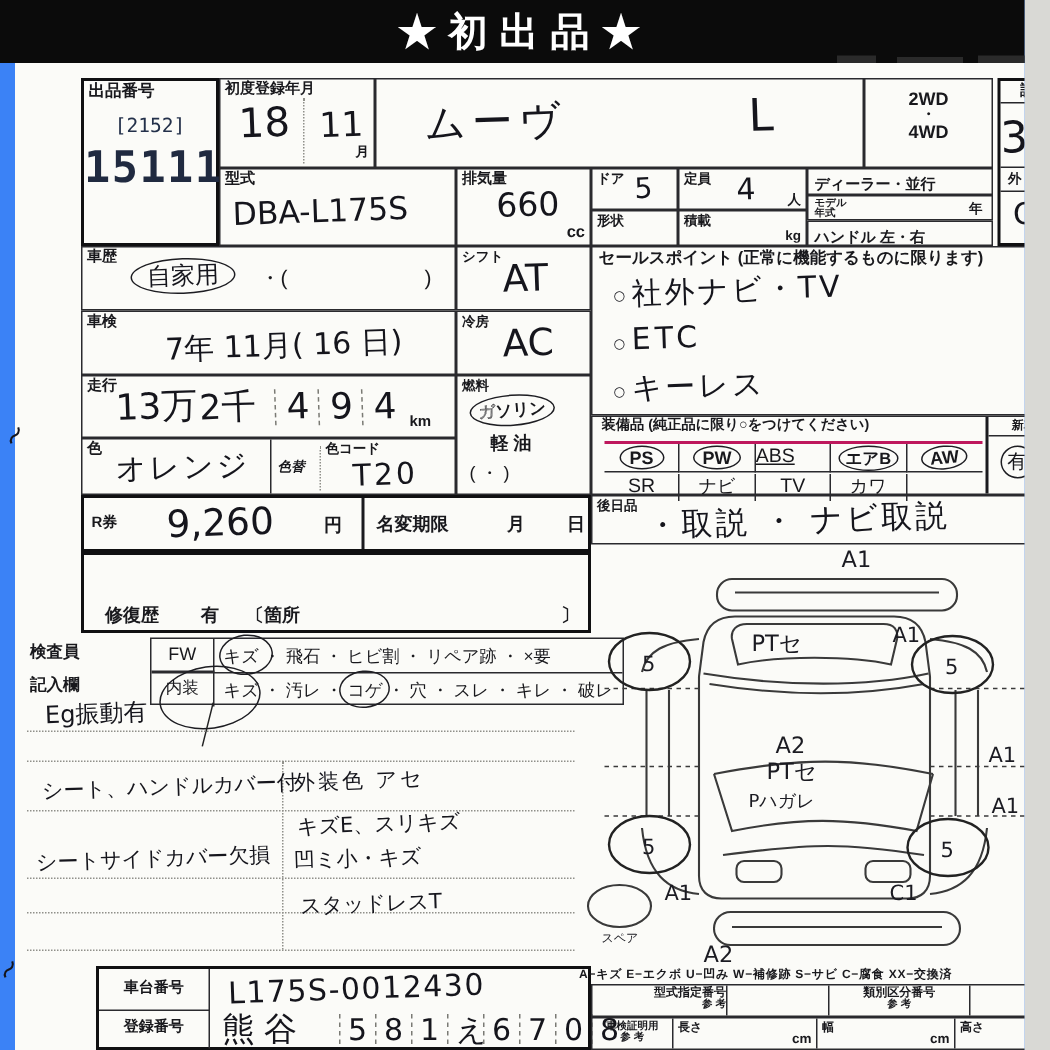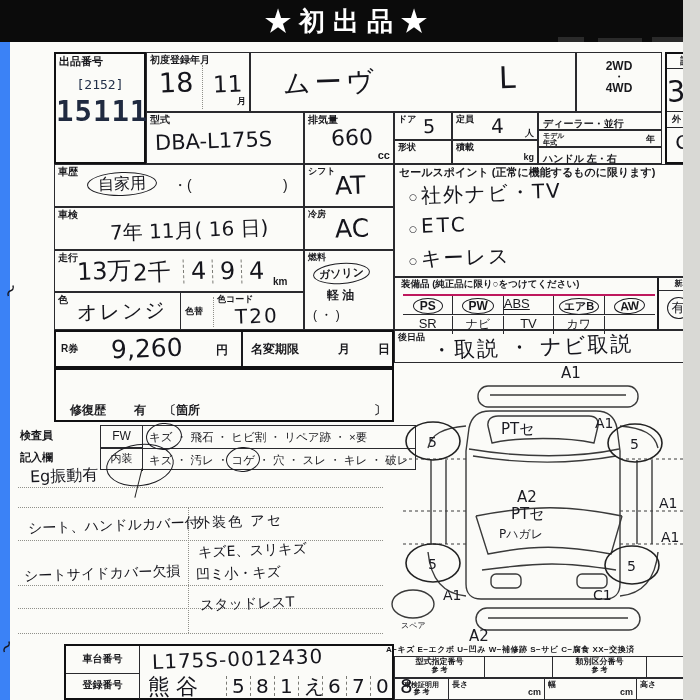--- a/index.html
+++ b/index.html
@@ -135,21 +135,21 @@
     <span class="hand tilt abs dash" style="left:128px;top:8px;font-size:24px;padding:0 7px;">4</span>
     <span class="hand tilt abs dash" style="left:157px;top:8px;font-size:24px;padding:0 7px;">9</span>
     <span class="hand tilt abs dash" style="left:186px;top:8px;font-size:24px;padding:0 7px;">4</span>
     <span class="lbl abs" style="left:218px;top:26px;font-size:10px;">km</span>
   </div>
 
   <div class="cell" style="left:18px;top:292px;width:250px;height:38px;">
     <span class="lbl abs" style="left:3px;top:2px;font-size:10px;">色</span>
     <span class="hand tilt abs" style="left:22px;top:8px;font-size:20px;letter-spacing:2px;">オレンジ</span>
     <div class="abs" style="left:125px;top:0;height:100%;border-left:1px solid #2a2a2e;"></div>
-    <span class="lbl abs" style="left:130px;top:14px;font-size:9px;">色替</span>
+    <span class="lbl abs" style="left:130px;top:14px;font-size:9px;font-style:italic;">色替</span>
     <div class="vdot" style="left:158px;top:4px;height:30px;"></div>
     <span class="lbl abs" style="left:162px;top:2px;font-size:9px;">色コード</span>
     <span class="hand tilt abs" style="left:180px;top:13px;font-size:20px;letter-spacing:2px;">T20</span>
   </div>
 
   <div class="cell" style="left:268px;top:164px;width:90px;height:43px;">
     <span class="lbl abs" style="left:3px;top:2px;font-size:9px;">シフト</span>
     <span class="hand tilt abs" style="left:30px;top:8px;font-size:25px;">AT</span>
   </div>
   <div class="cell" style="left:268px;top:207px;width:90px;height:43px;">
@@ -337,21 +337,21 @@
     <span class="hand abs dash" style="left:232px;top:30px;font-size:20px;padding:0 5px;">え</span>
     <span class="hand abs dash" style="left:256px;top:30px;font-size:20px;padding:0 5px;">6</span>
     <span class="hand abs dash" style="left:280px;top:30px;font-size:20px;padding:0 5px;">7</span>
     <span class="hand abs dash" style="left:304px;top:30px;font-size:20px;padding:0 5px;">0</span>
     <span class="hand abs dash" style="left:328px;top:30px;font-size:20px;padding:0 5px;">8</span>
   </div>
 
   <div class="lbl abs" style="left:386px;top:646px;font-size:8px;letter-spacing:0.5px;">A−キズ  E−エクボ  U−凹み  W−補修跡  S−サビ  C−腐食  XX−交換済</div>
 
   <div class="cell" style="left:358px;top:656px;width:337px;height:22px;">
-    <div class="abs" style="left:0;top:0;width:90px;height:100%;border-right:1px solid #2a2a2e;box-sizing:border-box;text-align:center;">
+    <div class="abs" style="left:0;top:0;width:90px;height:100%;border-right:1px solid #2a2a2e;box-sizing:border-box;text-align:right;">
       <div class="lbl" style="font-size:8px;margin-top:1px;">型式指定番号</div>
       <div class="lbl" style="font-size:7px;">参 考</div>
     </div>
     <div class="abs" style="left:90px;top:0;width:68px;height:100%;border-right:1px solid #2a2a2e;box-sizing:border-box;"></div>
     <div class="abs" style="left:158px;top:0;width:94px;height:100%;border-right:1px solid #2a2a2e;box-sizing:border-box;text-align:center;">
       <div class="lbl" style="font-size:8px;margin-top:1px;">類別区分番号</div>
       <div class="lbl" style="font-size:7px;">参 考</div>
     </div>
     <div class="abs" style="left:252px;top:0;width:85px;height:100%;"></div>
   </div>

